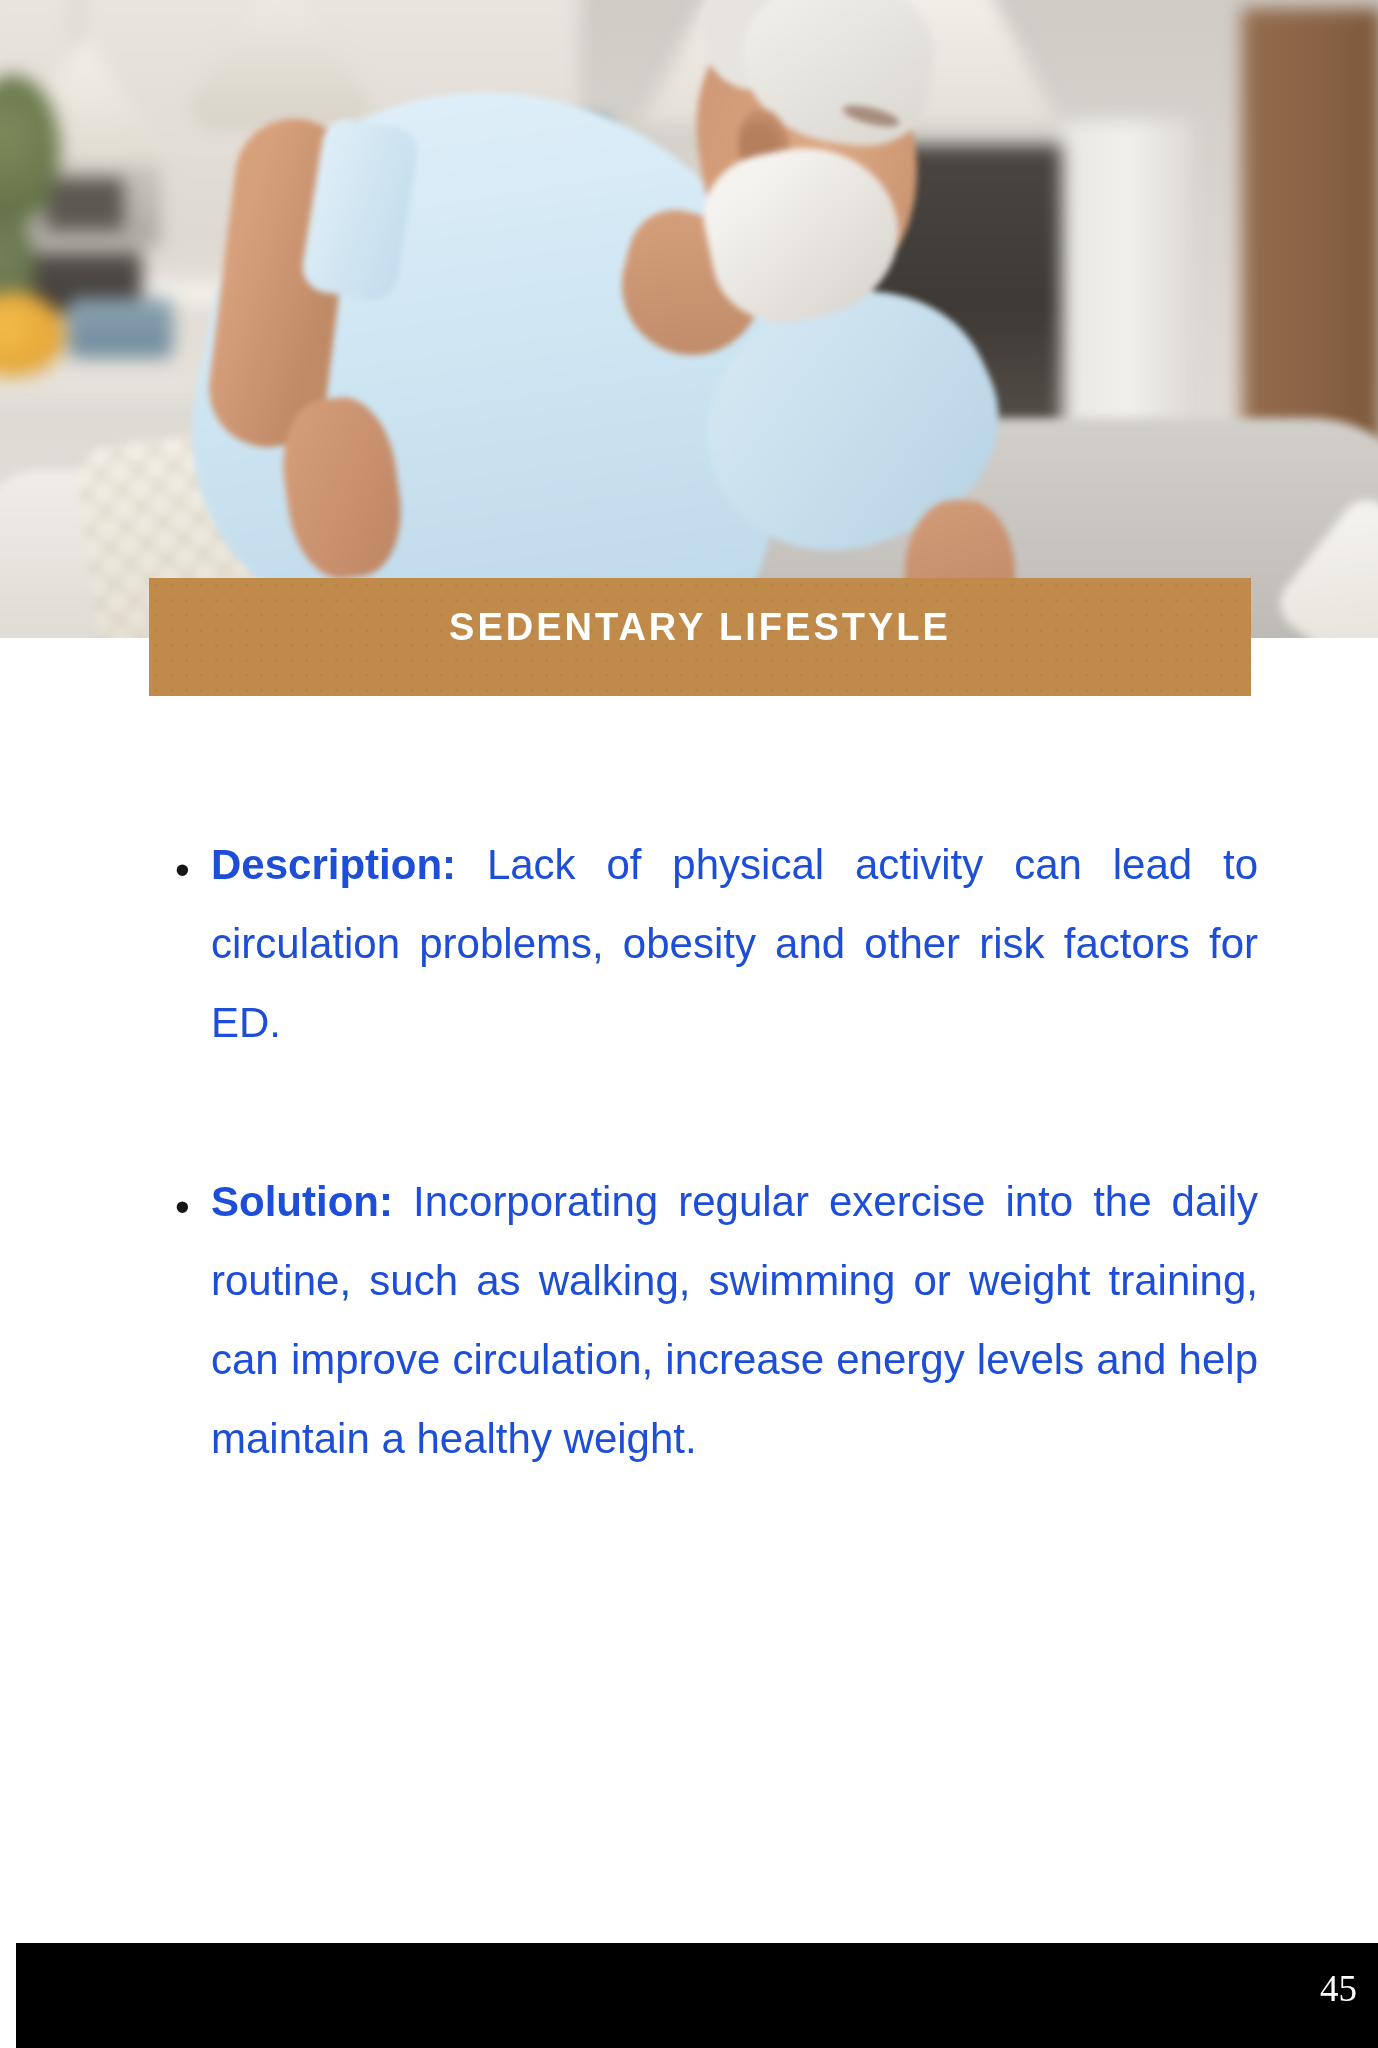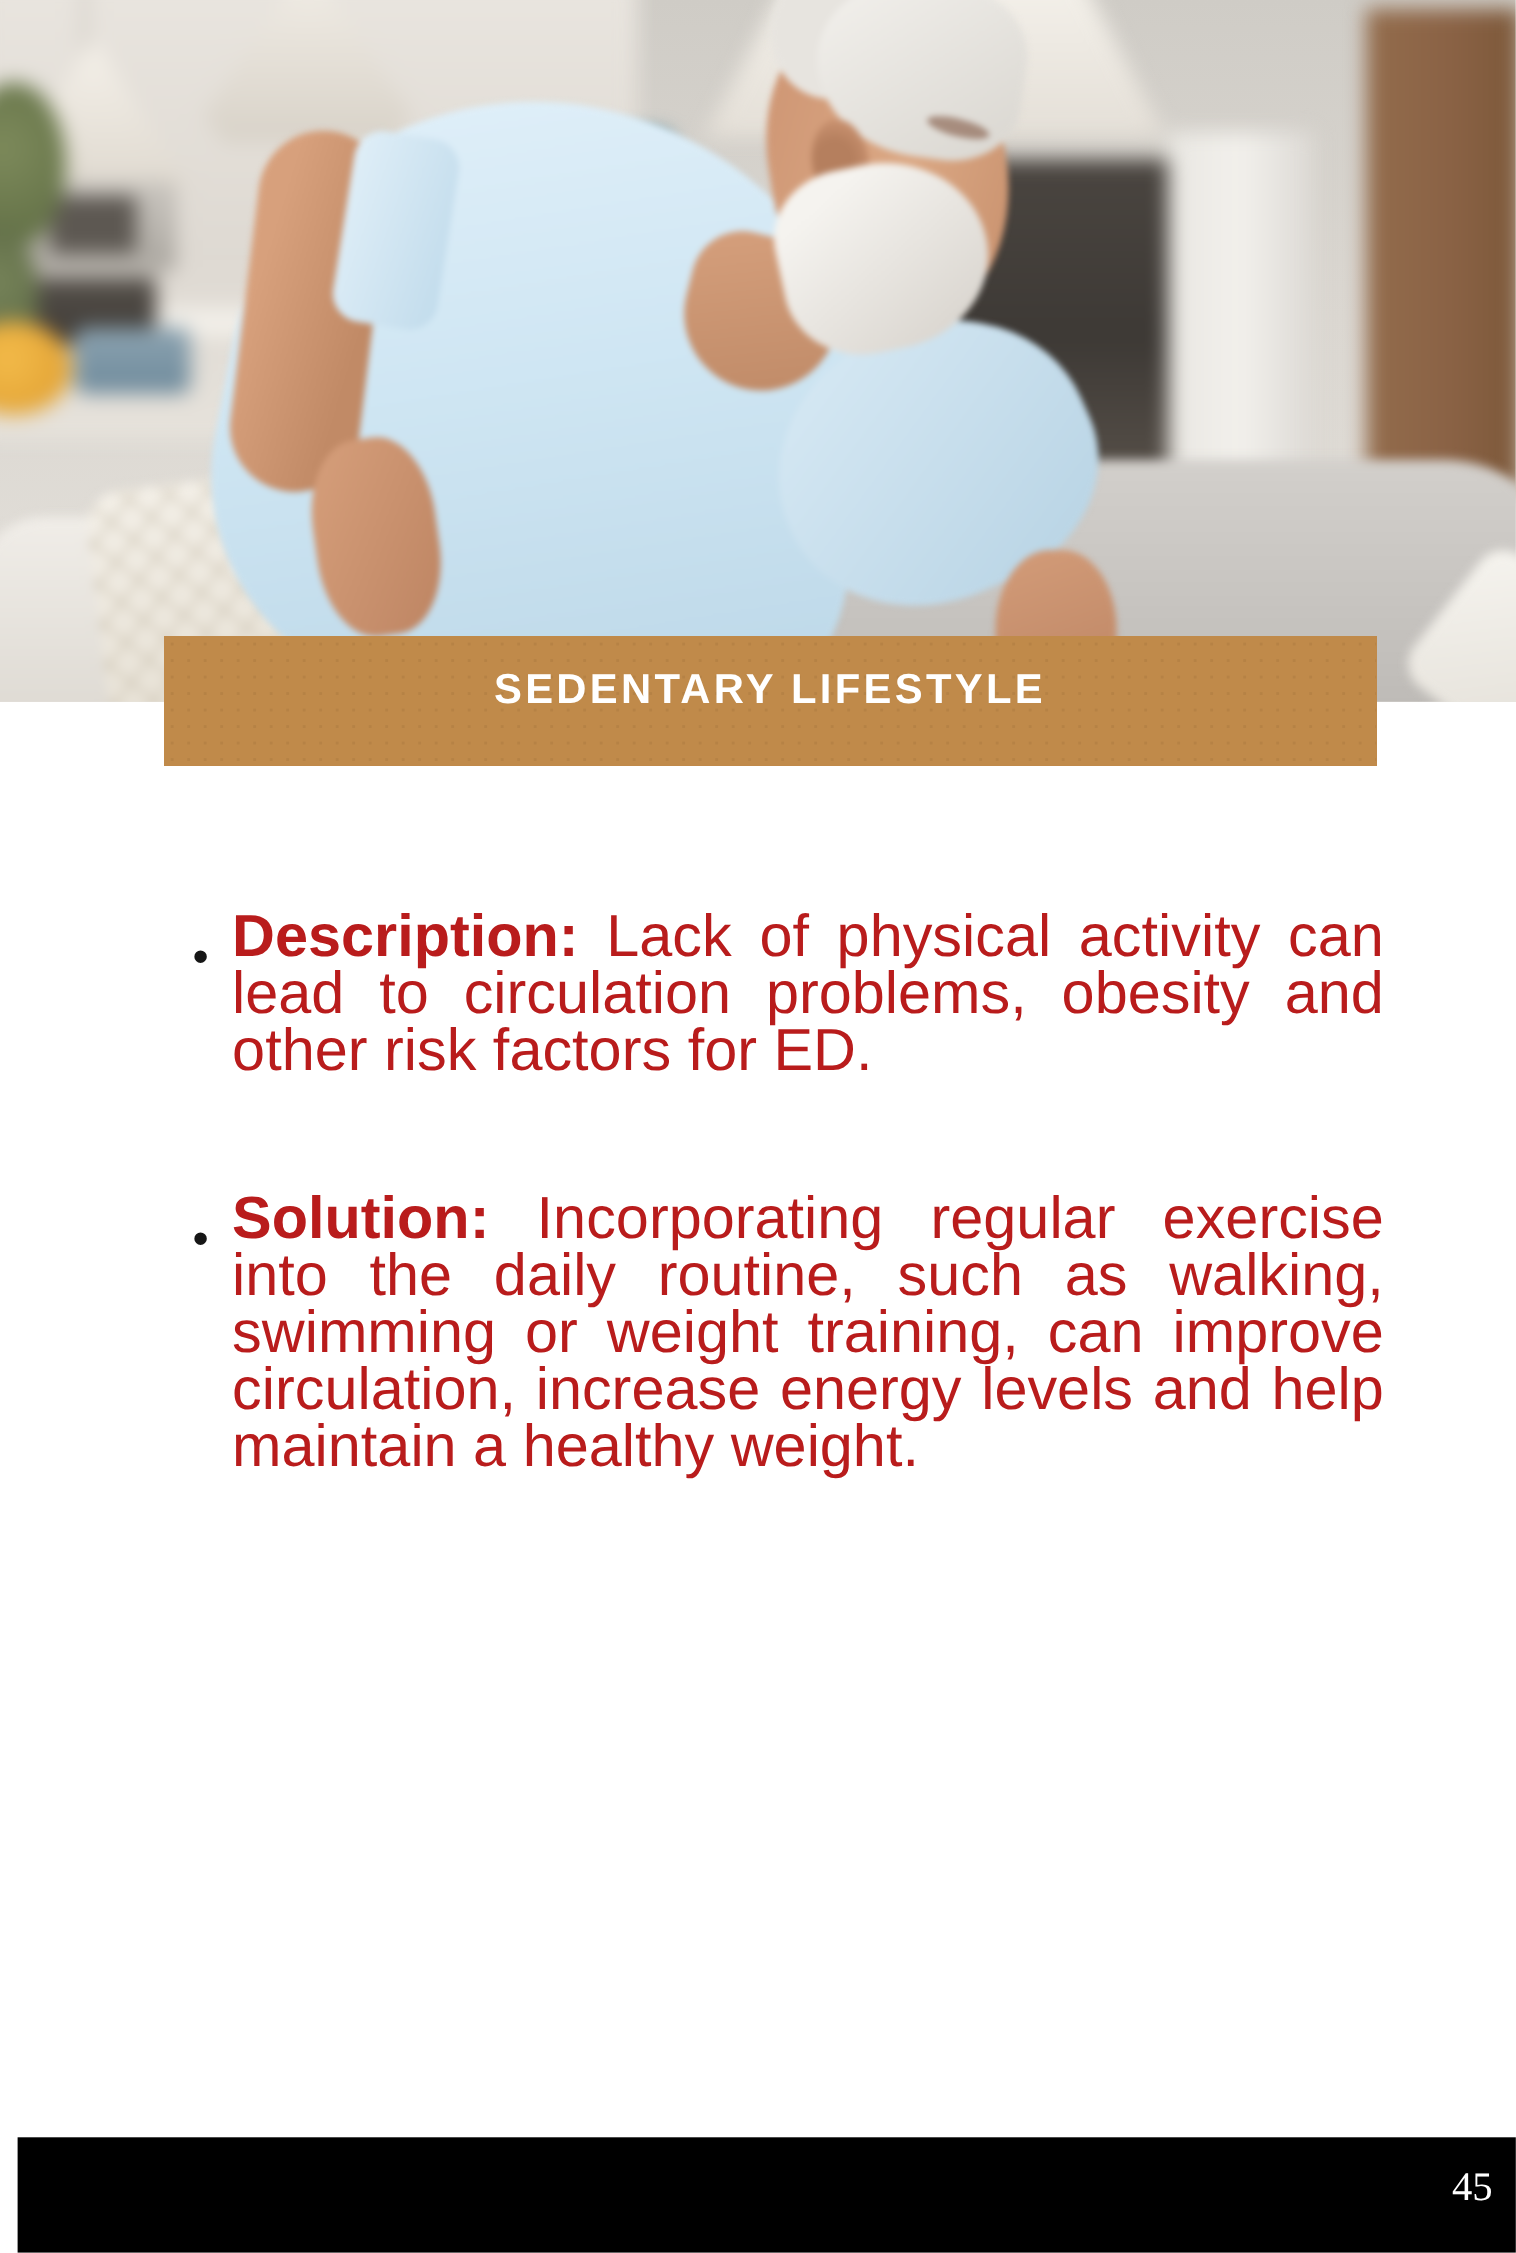--- a/index.html
+++ b/index.html
@@ -125,21 +125,21 @@
     color:#ffffff; font-size:38px; font-weight:bold; letter-spacing:3px;
   }
 
   
   .bullets {
     position:absolute; left:211px; top:825px; width:1047px;
     list-style:none; z-index:2;
   }
   .bullet-item {
     position:relative;
-    font-size:54px; line-height:52px; color:#b91c1c;
+    font-size:42px; line-height:79px; color:#1d4ed8;
     text-align:justify;
   }
   .bullet-item + .bullet-item { margin-top:100px; }
   .bullet-item::before {
     content:"\2022";
     position:absolute; left:-36px; top:0;
     font-size:42px; line-height:90px; color:#161616;
   }
   .bullet-label { font-weight:bold; }
 

